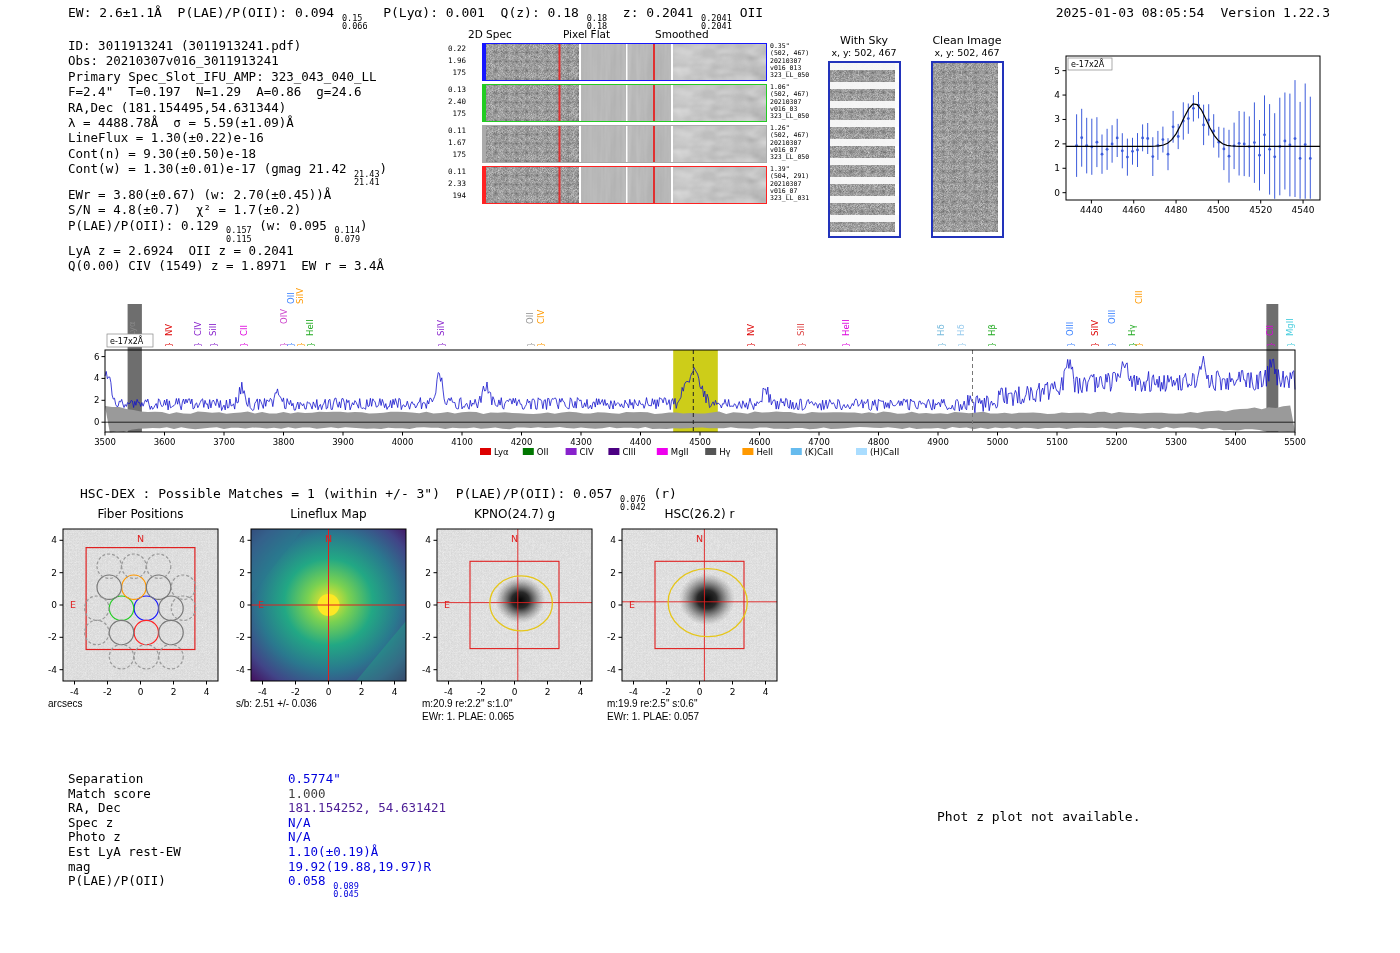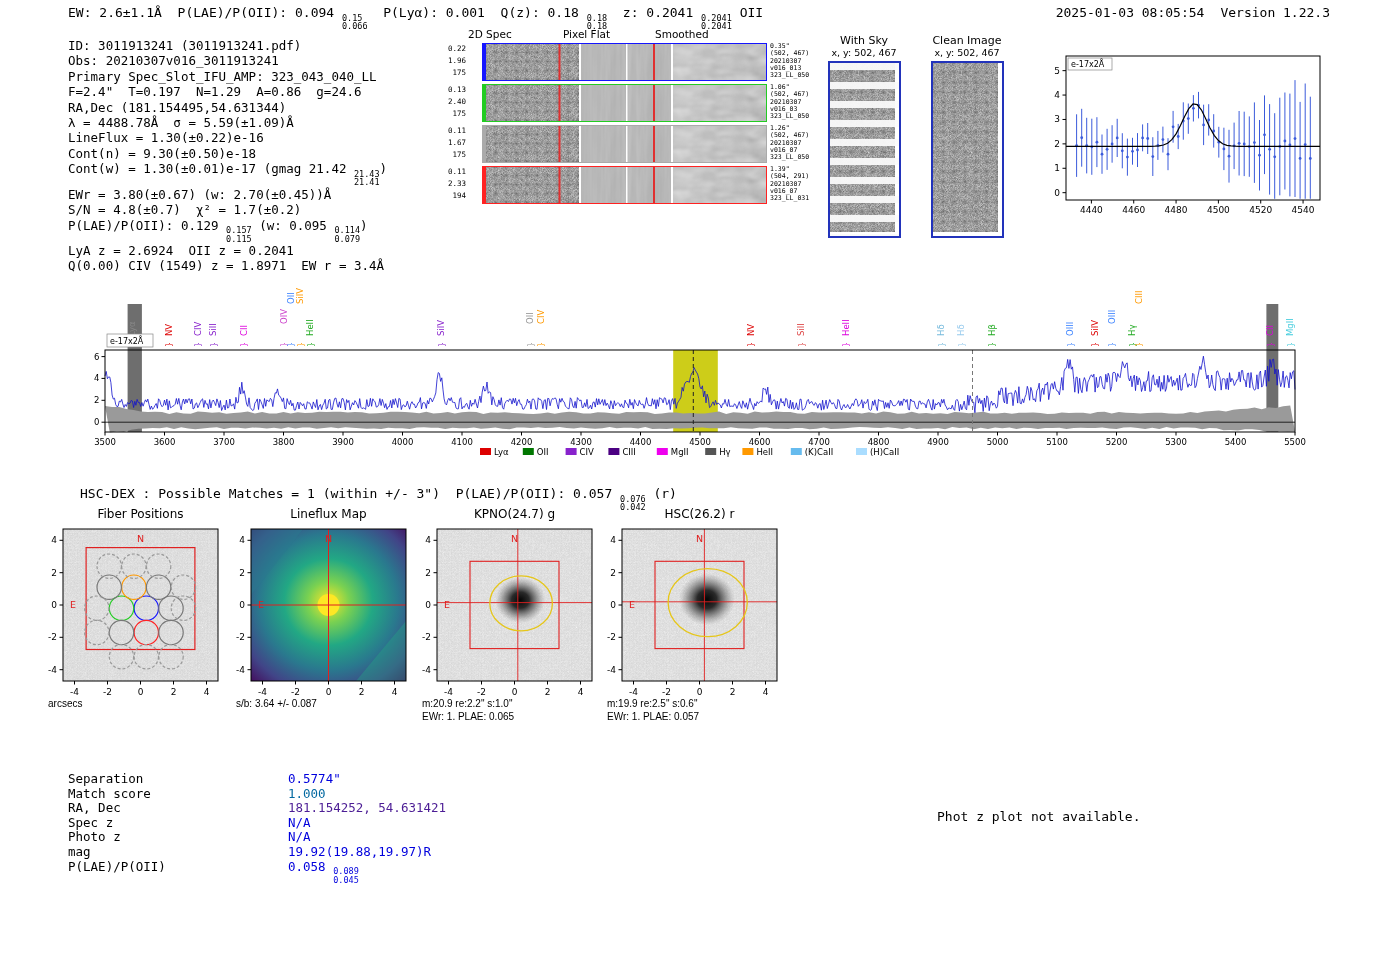--- a/index.html
+++ b/index.html
@@ -690,48 +690,52 @@
         <text x="135.5" y="171" font-size="9" text-anchor="middle">2</text>
         <line x1="21.5" y1="48.7" x2="25" y2="48.7" stroke="#000"></line>
         <text x="19" y="51.7" font-size="9" text-anchor="end">2</text>
         <line x1="168.5" y1="157" x2="168.5" y2="160.5" stroke="#000"></line>
         <text x="168.5" y="171" font-size="9" text-anchor="middle">4</text>
         <line x1="21.5" y1="16.3" x2="25" y2="16.3" stroke="#000"></line>
         <text x="19" y="19.3" font-size="9" text-anchor="end">4</text>
       </svg></div>
 
   <div class="cut-cap" style="left:48px;top:698px">arcsecs</div>
-  <div class="cut-cap" style="left:236px;top:698px">s/b: 3.64 +/- 0.087</div>
+  <div class="cut-cap" style="left:236px;top:698px">s/b: 2.51 +/- 0.036</div>
   <div class="cut-cap" style="left:422px;top:698px">m:20.9 re:2.2" s:1.0"</div>
   <div class="cut-cap" style="left:422px;top:711px">EWr: 1. PLAE: 0.065</div>
   <div class="cut-cap" style="left:607px;top:698px">m:19.9 re:2.5" s:0.6"</div>
   <div class="cut-cap" style="left:607px;top:711px">EWr: 1. PLAE: 0.057</div>
 
   <div id="match-table">
       <div class="mt-row">
         <span class="mt-label">Separation</span>
         <span class="mt-value" style="color: rgb(0, 0, 221);">0.5774"</span>
       </div>
       <div class="mt-row">
         <span class="mt-label">Match score</span>
-        <span class="mt-value" style="color: #0369a1;">1.000</span>
+        <span class="mt-value" style="color: #404040;">1.000</span>
       </div>
       <div class="mt-row">
         <span class="mt-label">RA, Dec</span>
         <span class="mt-value" style="color: #4c1d95;">181.154252, 54.631421</span>
       </div>
       <div class="mt-row">
         <span class="mt-label">Spec z</span>
         <span class="mt-value" style="color: rgb(0, 0, 221);">N/A</span>
       </div>
       <div class="mt-row">
         <span class="mt-label">Photo z</span>
         <span class="mt-value" style="color: rgb(0, 0, 221);">N/A</span>
       </div>
       <div class="mt-row">
+        <span class="mt-label">Est LyA rest-EW</span>
+        <span class="mt-value" style="color: rgb(0, 0, 221);">1.10(±0.19)Å</span>
+      </div>
+      <div class="mt-row">
         <span class="mt-label">mag</span>
         <span class="mt-value" style="color: rgb(0, 0, 221);">19.92(19.88,19.97)R</span>
       </div>
       <div class="mt-row">
         <span class="mt-label">P(LAE)/P(OII)</span>
         <span class="mt-value" style="color: rgb(0, 0, 221);">0.058 <span class="frac"><span>0.089</span><span>0.045</span></span></span>
       </div>
     </div>
 
   <div class="abs hdr" style="left:937px;top:809px">Phot z plot not available.</div>

